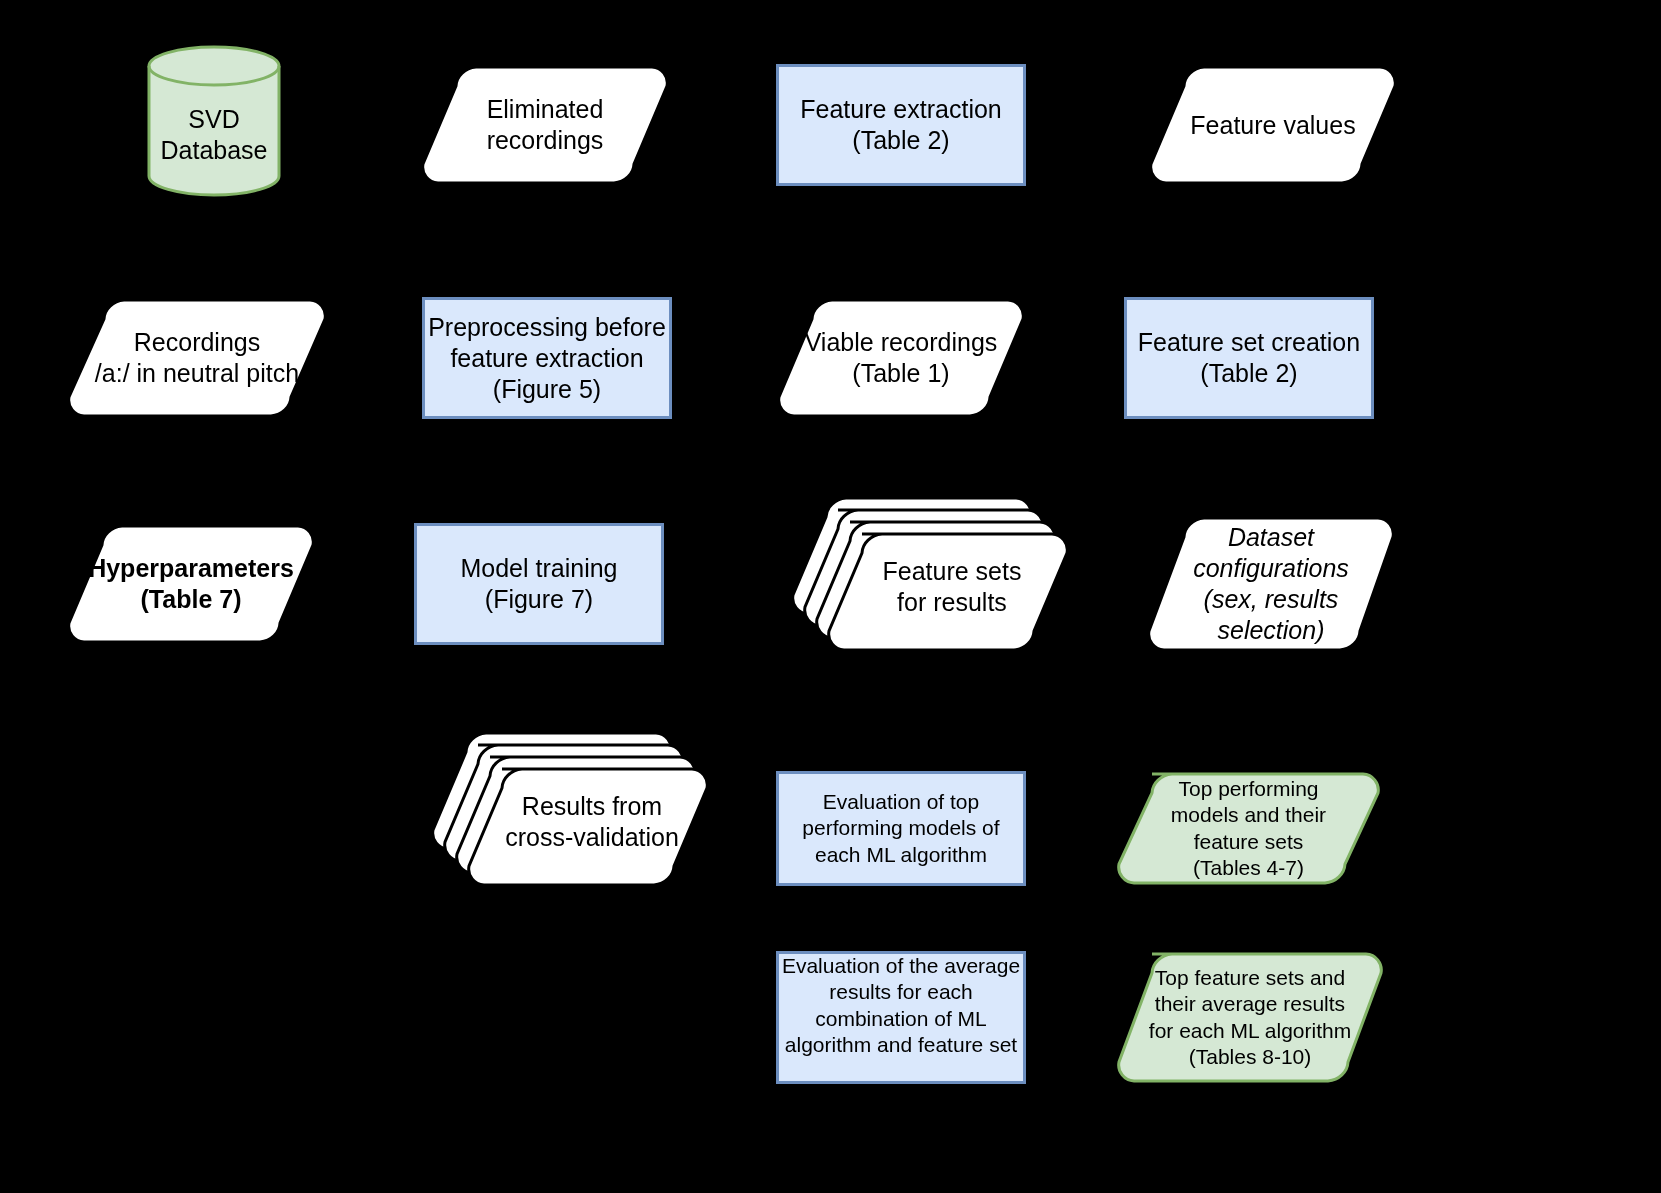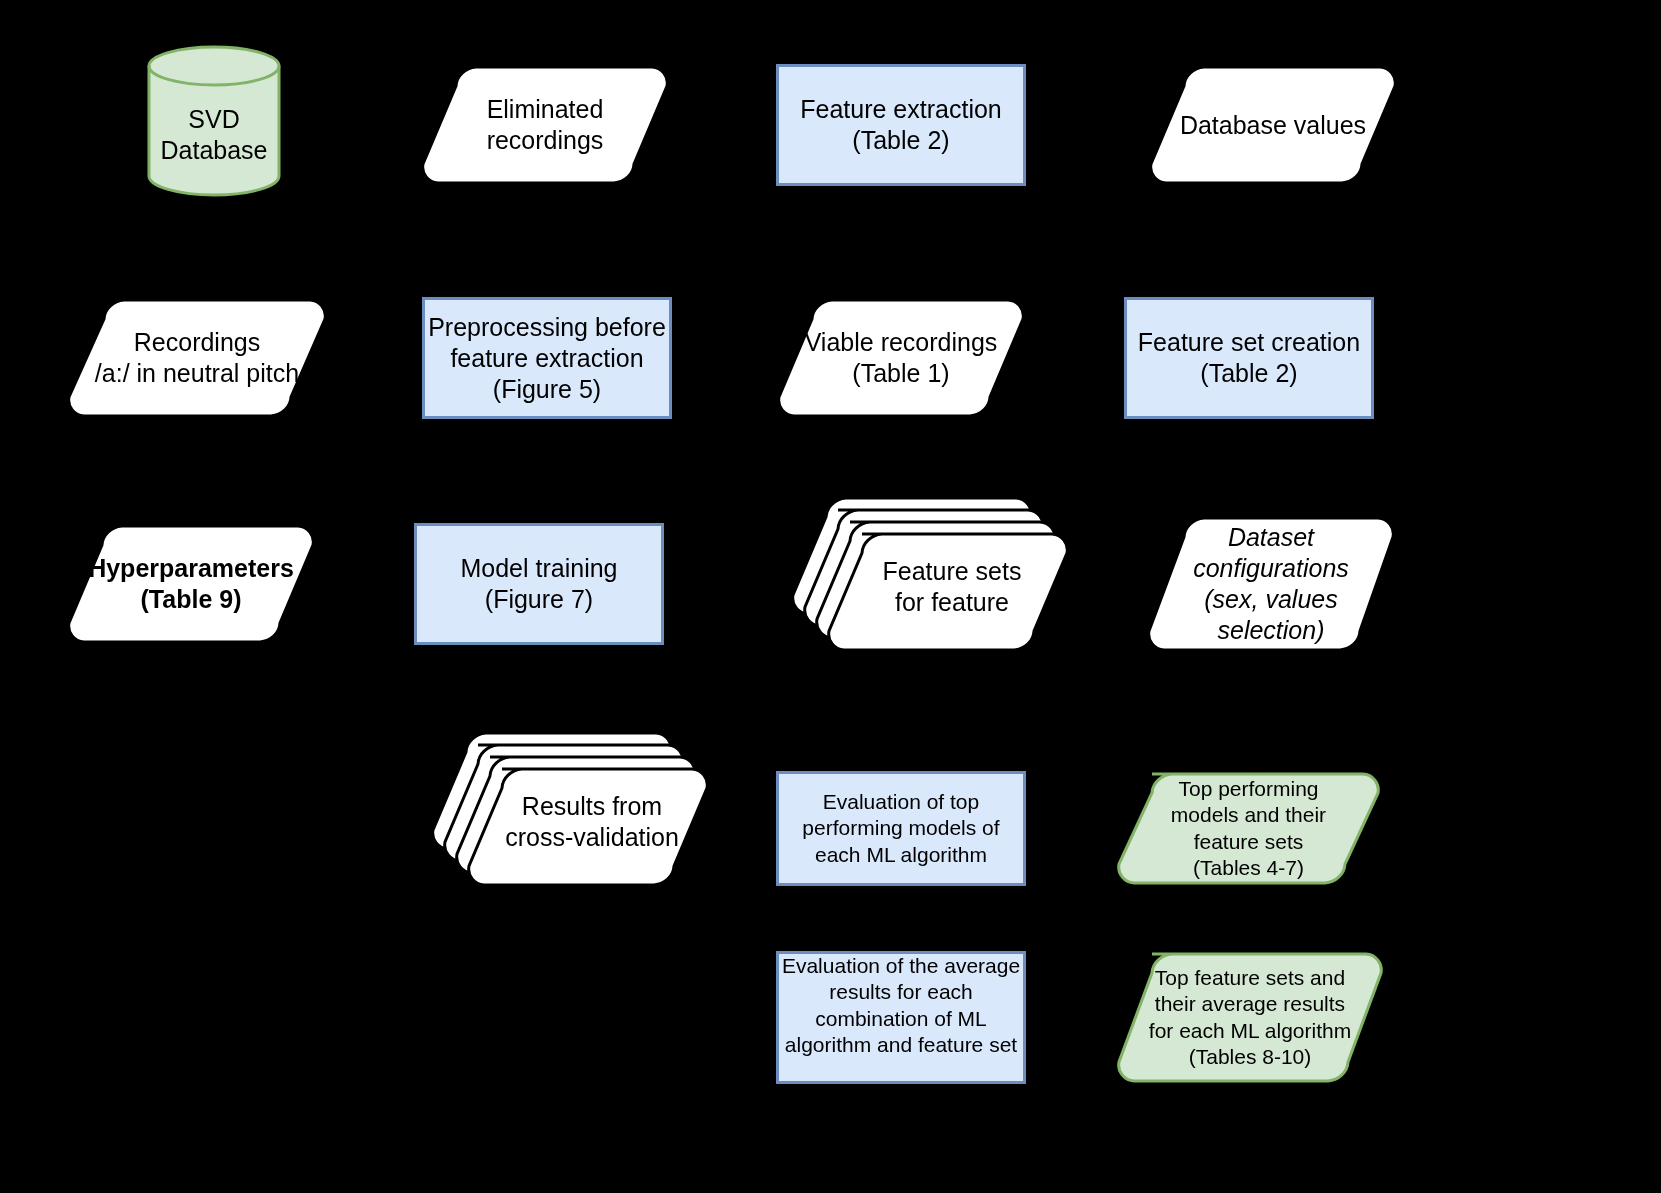--- a/index.html
+++ b/index.html
@@ -83,21 +83,21 @@
       <span class="ln">Feature extraction</span>
       <span class="ln">(Table 2)</span>
     </div>
   </div>
 
   <div class="node" style="left:1148px; top:64px; width:250px; height:122px;">
     <svg width="250" height="122" viewBox="0 0 250 122">
       <path d="M36,3 L232,3 a16,16 0 0 1 15,19 L214,100 a22,20 0 0 1 -20,19 L18,119 a16,16 0 0 1 -15,-19 L36,22 a22,20 0 0 1 20,-19 Z" fill="#ffffff" stroke="#000000" stroke-width="3"></path>
     </svg>
     <div class="label fs-big">
-      <span class="ln">Database values</span>
+      <span class="ln">Feature values</span>
     </div>
   </div>
 
   <div class="node" style="left:66px; top:297px; width:262px; height:122px;">
     <svg width="262" height="122" viewBox="0 0 262 122">
       <path d="M38,3 L244,3 a16,16 0 0 1 15,19 L225,100 a22,20 0 0 1 -20,19 L18,119 a16,16 0 0 1 -15,-19 L38,22 a22,20 0 0 1 20,-19 Z" fill="#ffffff" stroke="#000000" stroke-width="3"></path>
     </svg>
     <div class="label fs-big">
       <span class="ln">Recordings</span>
       <span class="ln">/a:/ in neutral pitch</span>
@@ -134,21 +134,21 @@
       <span class="ln">(Table 2)</span>
     </div>
   </div>
 
   <div class="node" style="left:66px; top:523px; width:250px; height:122px;font-weight:bold;">
     <svg width="250" height="122" viewBox="0 0 250 122">
       <path d="M36,3 L232,3 a16,16 0 0 1 15,19 L214,100 a22,20 0 0 1 -20,19 L18,119 a16,16 0 0 1 -15,-19 L36,22 a22,20 0 0 1 20,-19 Z" fill="#ffffff" stroke="#000000" stroke-width="3"></path>
     </svg>
     <div class="label fs-big">
       <span class="ln">Hyperparameters</span>
-      <span class="ln">(Table 9)</span>
+      <span class="ln">(Table 7)</span>
     </div>
   </div>
 
   <div class="node" style="left:414px; top:523px; width:250px; height:122px;">
     <svg width="250" height="122" viewBox="0 0 250 122">
       <rect x="1.5" y="1.5" width="247" height="119" fill="#dae8fc" stroke="#6c8ebf" stroke-width="3"></rect>
     </svg>
     <div class="label fs-big">
       <span class="ln">Model training</span>
       <span class="ln">(Figure 7)</span>
@@ -159,32 +159,32 @@
     <svg width="280" height="155" viewBox="0 0 280 155">
       <g fill="#ffffff" stroke="#000000" stroke-width="3">
         <path d="M36,3 L226,3 a16,16 0 0 1 15,19 L208,100 a22,20 0 0 1 -20,19 L18,119 a16,16 0 0 1 -15,-19 L36,22 a22,20 0 0 1 20,-19 Z"></path>
         <path d="M36,3 L226,3 a16,16 0 0 1 15,19 L208,100 a22,20 0 0 1 -20,19 L18,119 a16,16 0 0 1 -15,-19 L36,22 a22,20 0 0 1 20,-19 Z" transform="translate(12,12)"></path>
         <path d="M36,3 L226,3 a16,16 0 0 1 15,19 L208,100 a22,20 0 0 1 -20,19 L18,119 a16,16 0 0 1 -15,-19 L36,22 a22,20 0 0 1 20,-19 Z" transform="translate(24,24)"></path>
         <path d="M36,3 L226,3 a16,16 0 0 1 15,19 L208,100 a22,20 0 0 1 -20,19 L18,119 a16,16 0 0 1 -15,-19 L36,22 a22,20 0 0 1 20,-19 Z" transform="translate(36,36)"></path>
       </g>
     </svg>
     <div class="label fs-big stack-offset">
       <span class="ln">Feature sets</span>
-      <span class="ln">for feature</span>
+      <span class="ln">for results</span>
     </div>
   </div>
 
   <div class="node" style="left:1146px; top:515px; width:250px; height:138px;font-style:italic;">
     <svg width="250" height="138" viewBox="0 0 250 138">
       <path d="M38,3 L232,3 a16,16 0 0 1 15,19 L214,116 a22,20 0 0 1 -20,19 L18,135 a16,16 0 0 1 -15,-19 L38,22 a22,20 0 0 1 20,-19 Z" fill="#ffffff" stroke="#000000" stroke-width="3"></path>
     </svg>
     <div class="label fs-big">
       <span class="ln">Dataset</span>
       <span class="ln">configurations</span>
-      <span class="ln">(sex, values</span>
+      <span class="ln">(sex, results</span>
       <span class="ln">selection)</span>
     </div>
   </div>
 
   <div class="node" style="left:776px; top:771px; width:250px; height:115px;">
     <svg width="250" height="115" viewBox="0 0 250 115">
       <rect x="1.5" y="1.5" width="247" height="112" fill="#dae8fc" stroke="#6c8ebf" stroke-width="3"></rect>
     </svg>
     <div class="label fs-sm">
       <span class="ln">Evaluation of top</span>

